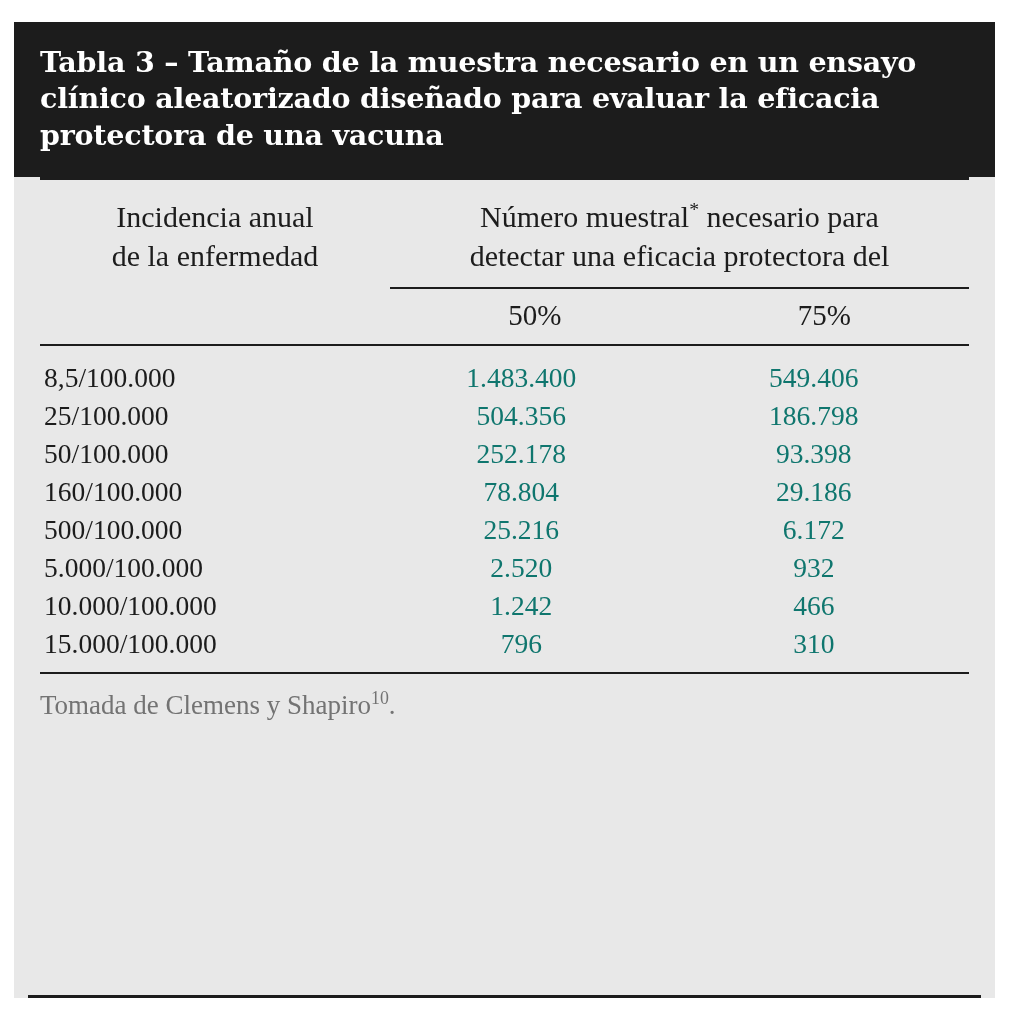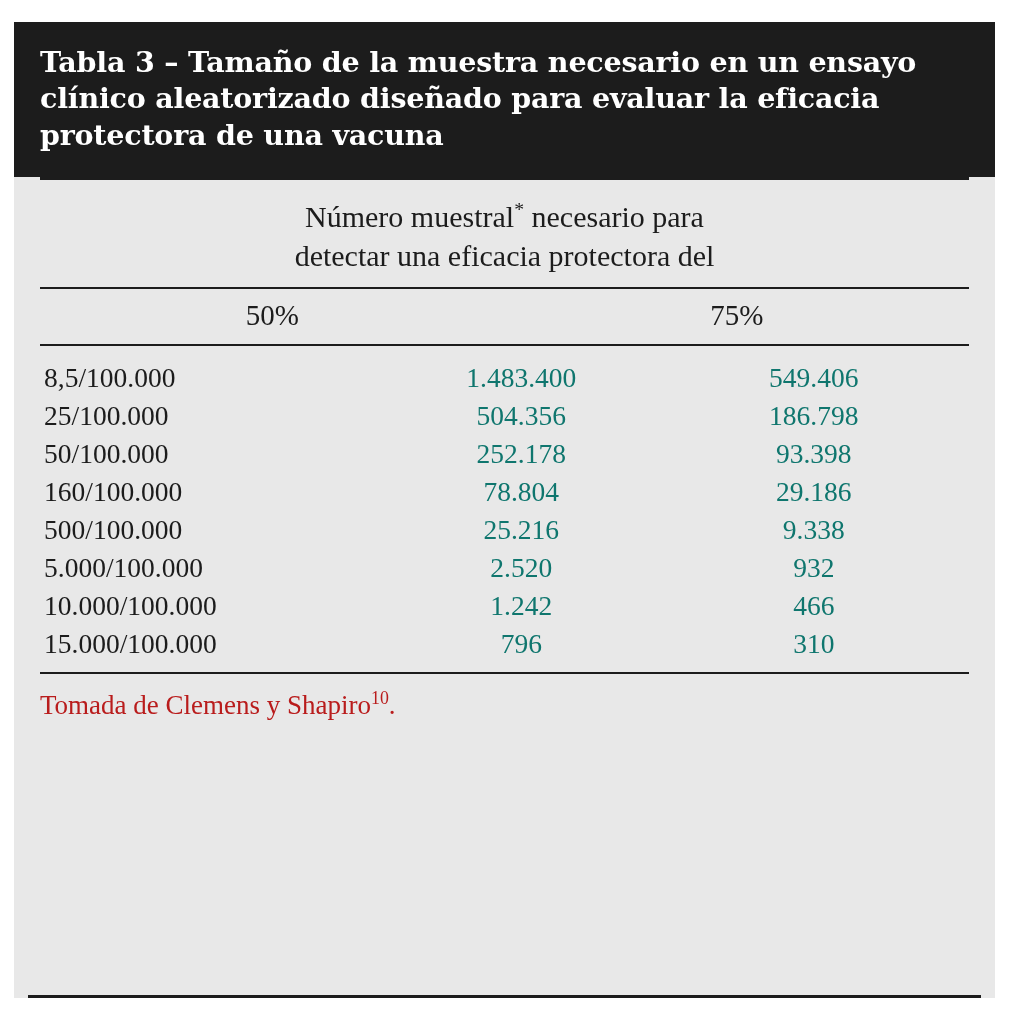--- a/index.html
+++ b/index.html
@@ -142,21 +142,21 @@
   .foot-text {
     font-size: 27px;
     line-height: 1.33;
     color: #1c1c1c;
     text-align: justify;
     margin: 0;
   }
   .foot-text2 {
     font-size: 27px;
     line-height: 1.33;
-    color: #b91c1c;
+    color: #737373;
     margin: 0;
     text-align: left;
   }
   .bottom-rule {
     position: absolute;
     left: 14px;
     right: 14px;
     bottom: 0;
     height: 3px;
     background: #1c1c1c;
@@ -168,20 +168,24 @@
 <div class="table-card">
 
   <div class="title-bar">
     <p class="title-text">Tabla 3 – Tamaño de la muestra necesario en un ensayo clínico aleatorizado diseñado para evaluar la eficacia protectora de una vacuna</p>
   </div>
 
   <div class="header-zone">
     <div class="rule-thick"></div>
 
     <div class="head-row">
+      <div class="head-left">
+        <div>Incidencia anual</div>
+        <div>de la enfermedad</div>
+      </div>
       <div class="head-right">
         <div class="head-right-title">
           <span>Número muestral</span><span class="sup">*</span><span> necesario para</span>
           <div>detectar una eficacia protectora del</div>
         </div>
         <div class="head-right-rule"></div>
         <div class="subhead-row">
           <div class="subhead-cell">50%</div>
           <div class="subhead-cell">75%</div>
         </div>
@@ -214,21 +218,21 @@
 
       <div class="data-row">
         <div class="cell-label">160/100.000</div>
         <div class="cell-num c50">78.804</div>
         <div class="cell-num c75">29.186</div>
       </div>
 
       <div class="data-row">
         <div class="cell-label">500/100.000</div>
         <div class="cell-num c50">25.216</div>
-        <div class="cell-num c75">9.338</div>
+        <div class="cell-num c75">6.172</div>
       </div>
 
       <div class="data-row">
         <div class="cell-label">5.000/100.000</div>
         <div class="cell-num c50">2.520</div>
         <div class="cell-num c75">932</div>
       </div>
 
       <div class="data-row">
         <div class="cell-label">10.000/100.000</div>

